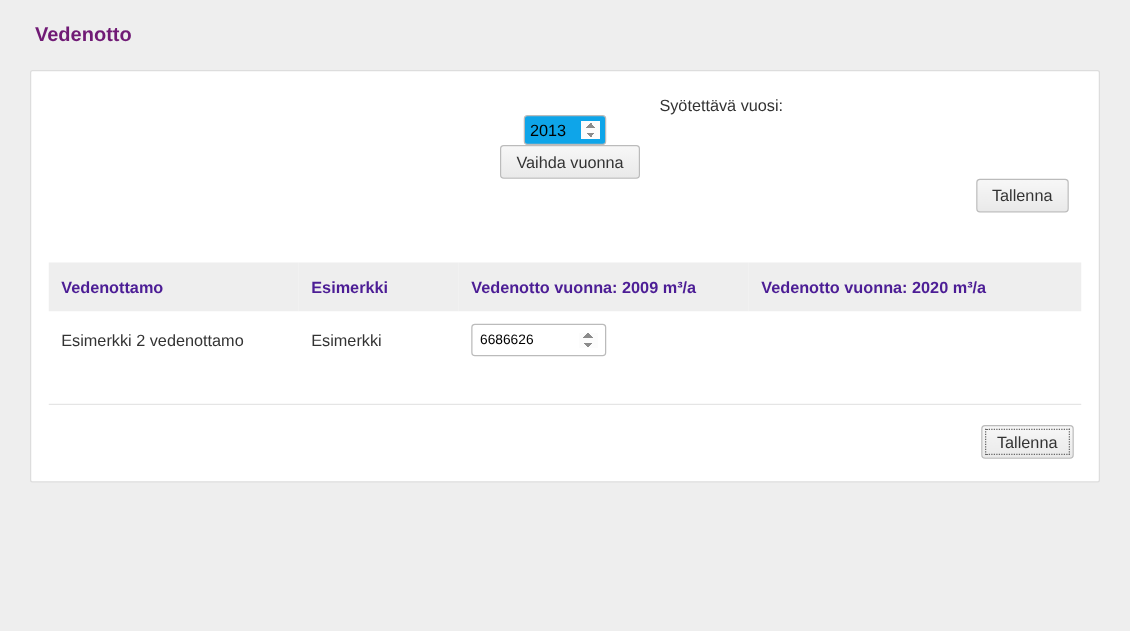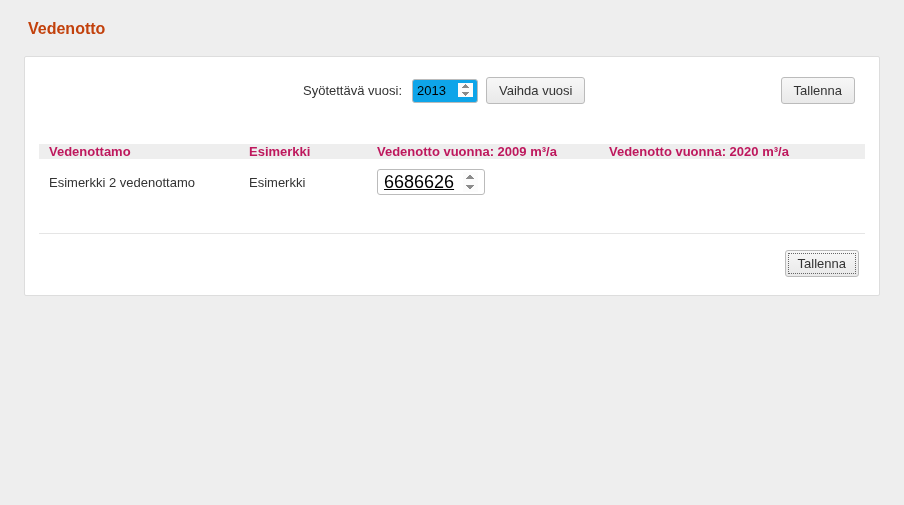--- a/index.html
+++ b/index.html
@@ -15,35 +15,36 @@
       width: 904px;
       height: 505px;
       padding: 0;
     }
     .page {
       padding: 20px 24px;
     }
     .page-title {
       font-size: 16px;
       font-weight: bold;
-      color: #c2410c;
+      color: #701a75;
       margin-bottom: 18px;
       margin-left: 4px;
     }
     .panel {
       background: #fff;
       border: 1px solid #ddd;
       border-radius: 2px;
       padding: 20px 14px 18px 14px;
     }
     .top-controls {
       display: flex;
       align-items: center;
       margin-bottom: 40px;
       padding: 0 4px;
+      flex-direction: column;
     }
     .top-controls .label-area {
       flex: 0 0 auto;
       margin-left: 260px;
       margin-right: 10px;
       color: #333;
     }
     .year-input {
       width: 66px;
       height: 24px;
@@ -71,46 +72,45 @@
       margin-right: 6px;
     }
     .table {
       width: 100%;
       border-collapse: collapse;
     }
     .table thead th {
       background: #eeeeee;
       text-align: left;
       font-weight: bold;
-      padding: 0 10px;
+      padding: 12px 10px;
       font-size: 13px;
-      color: #be185d;
+      color: #4c1d95;
     }
     .table tbody td {
       padding: 10px 10px;
       font-size: 13px;
       color: #333;
       vertical-align: middle;
     }
     .table tbody tr:nth-child(even) td {
       background: #f3f3f3;
     }
     .col-name { width: 200px; }
     .col-type { width: 128px; }
     .col-current { width: 232px; }
     .col-prev { width: auto; }
     .num-input {
       width: 108px;
       height: 26px;
-      font-size: 18px;
+      font-size: 11px;
       padding: 2px 6px;
       border: 1px solid #bbb;
       border-radius: 3px;
       background: #fff;
-      text-decoration: underline;
     }
     .bottom-row {
       border-top: 1px solid #e5e5e5;
       margin-top: 28px;
       padding-top: 16px;
       display: flex;
       justify-content: flex-end;
       padding-right: 6px;
     }
     .save-bottom {
@@ -126,21 +126,21 @@
 <body>
 
 <div class="page">
   <h2 class="page-title">Vedenotto</h2>
 
   <div class="panel">
 
     <div class="top-controls">
       <span class="label-area">Syötettävä vuosi:</span>
       <input type="number" class="year-input" value="2013" style="">
-      <button class="btn change-year-btn">Vaihda vuosi</button>
+      <button class="btn change-year-btn">Vaihda vuonna</button>
       <button class="btn save-top">Tallenna</button>
     </div>
 
     <table class="table">
       <thead>
         <tr>
           <th class="col-name">Vedenottamo</th>
           <th class="col-type">Esimerkki</th>
           <th class="col-current">Vedenotto vuonna: 2009 m³/a</th>
           <th class="col-prev">Vedenotto vuonna: 2020 m³/a</th>

